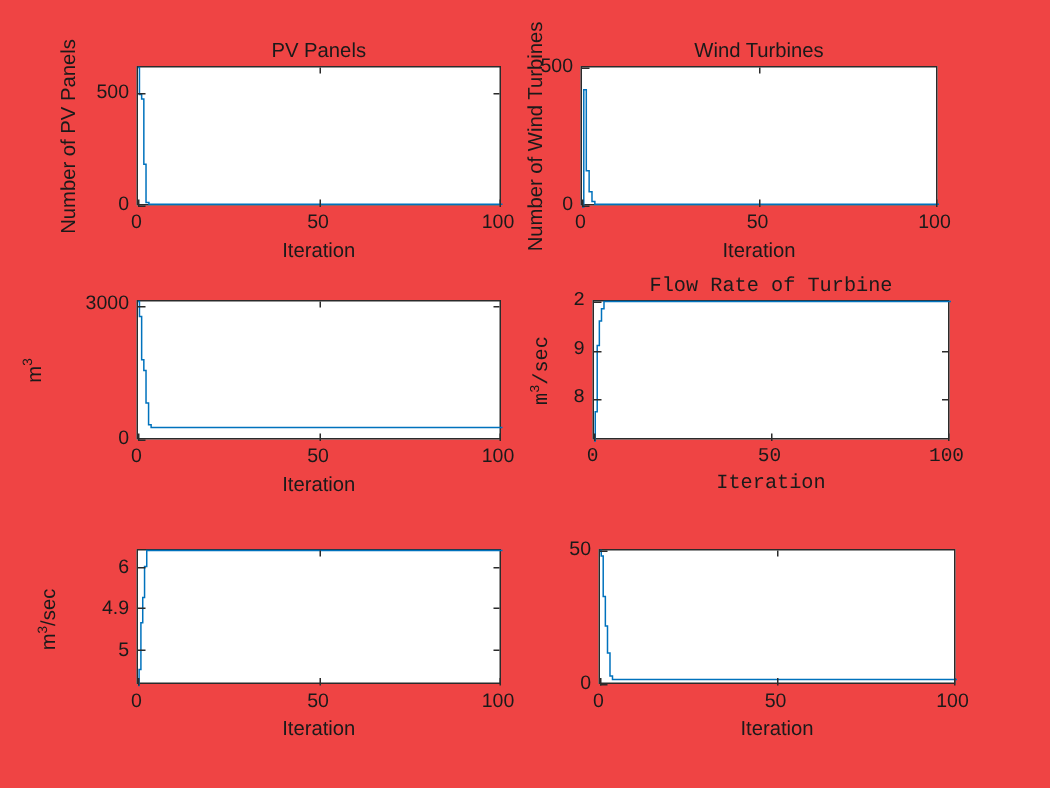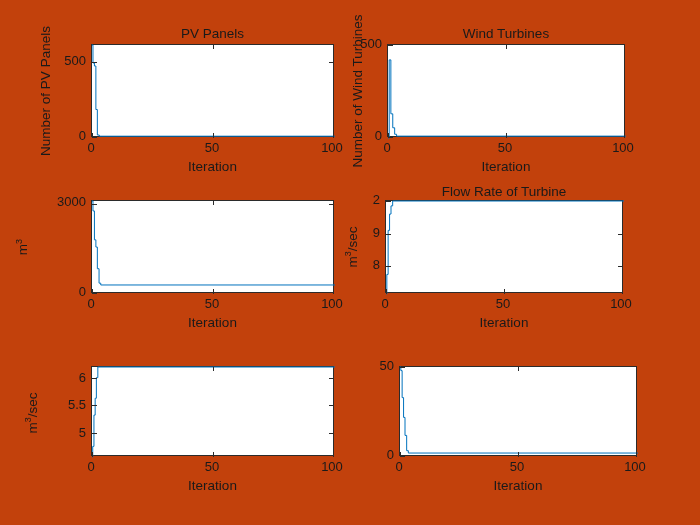--- a/index.html
+++ b/index.html
@@ -12,21 +12,21 @@
     height: 525px;
     font-family: "Liberation Sans", sans-serif;
     overflow: hidden;
     position: relative;
   }
   #figure {
     position: absolute;
     left: 0; top: 0;
     width: 700px;
     height: 525px;
-    background: #c2410c;
+    background: #ef4444;
   }
   .subplot {
     position: absolute;
   }
   
   .axes {
     position: absolute;
     box-sizing: border-box;
     border: 1px solid #2b2b2b;
     background: #ffffff;
@@ -175,21 +175,21 @@
       <div class="tickmark-y" style="right:0px; top:3px; width:4px;"></div>
     </div>
     <div class="ytick" style="left:34px; top:20px; width:52px;">3000</div>
     <div class="ytick" style="left:34px; top:110px; width:52px;">0</div>
     <div class="xtick" style="left:76px; top:122px; width:30px;">0</div>
     <div class="xtick" style="left:197px; top:122px; width:30px;">50</div>
     <div class="xtick" style="left:315px; top:122px; width:34px;">100</div>
     <div class="xlabel" style="left:91px; top:141px; width:243px;">Iteration</div>
   </div>
 
-  <div class="subplot" style="left:336px; top:175px; width:350px; height:175px;">
+  <div class="subplot" style="left:346px; top:175px; width:350px; height:175px;font-family:Liberation Mono, monospace;">
     <div class="title" style="left:49px; top:10px; width:238px;">Flow Rate of Turbine</div>
     <div class="ylabel" style="left:-10px; top:64px; width:55px; height:16px;">
       <span>m</span><sup>3</sup><span>/sec</span>
     </div>
     <div class="axes" style="left:49px; top:25px; width:238px; height:93px;">
       <svg width="238" height="93" viewBox="0 0 238 93" preserveAspectRatio="none">
         <polyline class="dataline" points="0.00,93.00 0.83,93.00 0.83,73.42 2.14,73.42 2.14,29.37 3.57,29.37 3.57,13.05 5.00,13.05 5.00,4.89 6.66,4.89 6.66,0.00 238.00,0.00" stroke="#0072BD"></polyline>
       </svg>
       <div class="tickmark-x" style="left:0px; top:88px; height:5px;"></div>
       <div class="tickmark-x" style="left:118px; top:88px; height:5px;"></div>
@@ -223,21 +223,21 @@
       <div class="tickmark-x" style="left:241px; top:85px; height:5px;"></div>
       <div class="tickmark-x" style="left:121px; top:0px; height:4px;"></div>
       <div class="tickmark-y" style="left:0px; top:11px; width:5px;"></div>
       <div class="tickmark-y" style="left:0px; top:38px; width:5px;"></div>
       <div class="tickmark-y" style="left:0px; top:66px; width:5px;"></div>
       <div class="tickmark-y" style="right:0px; top:11px; width:4px;"></div>
       <div class="tickmark-y" style="right:0px; top:38px; width:4px;"></div>
       <div class="tickmark-y" style="right:0px; top:66px; width:4px;"></div>
     </div>
     <div class="ytick" style="left:45px; top:21px; width:41px;">6</div>
-    <div class="ytick" style="left:45px; top:48px; width:41px;">5.5</div>
+    <div class="ytick" style="left:45px; top:48px; width:41px;">4.9</div>
     <div class="ytick" style="left:45px; top:76px; width:41px;">5</div>
     <div class="xtick" style="left:76px; top:110px; width:30px;">0</div>
     <div class="xtick" style="left:197px; top:110px; width:30px;">50</div>
     <div class="xtick" style="left:315px; top:110px; width:34px;">100</div>
     <div class="xlabel" style="left:91px; top:129px; width:243px;">Iteration</div>
   </div>
 
   <div class="subplot" style="left:350px; top:350px; width:350px; height:175px;">
     <div class="title" style="left:49px; top:16px; width:238px;">The Cost</div>
     <div class="axes" style="left:49px; top:16px; width:238px; height:90px;">

